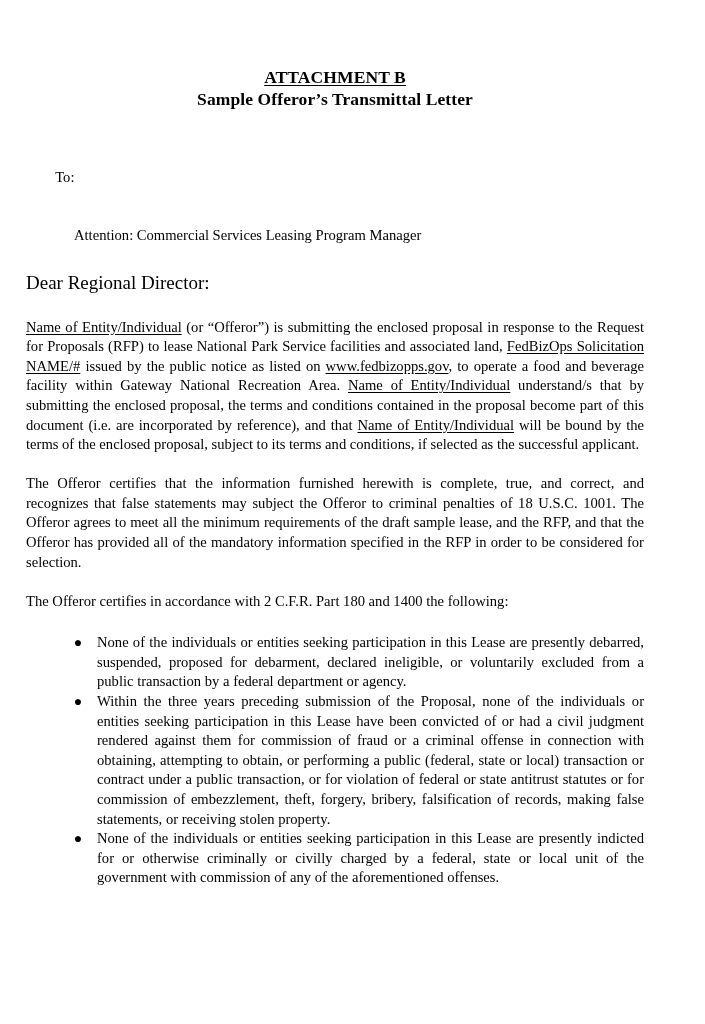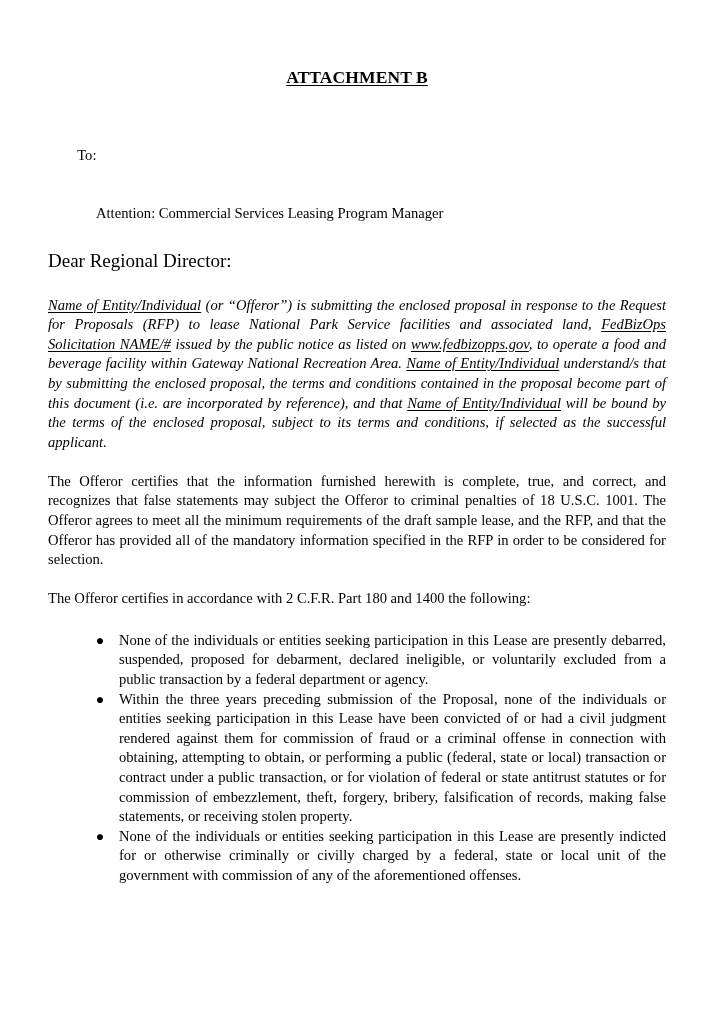--- a/index.html
+++ b/index.html
@@ -20,21 +20,21 @@
     width: 705px;
     height: 1024px;
     background: #ffffff;
     box-sizing: border-box;
     padding: 0;
     overflow: hidden;
   }
 
   .content {
     position: absolute;
-    left: 48px;
+    left: 26px;
     top: 0;
     width: 618px;
   }
 
   
   .title-block {
     margin-top: 66px;
     text-align: center;
   }
   .title-line {
@@ -82,21 +82,21 @@
     line-height: 19.6px;
   }
   p.para {
     margin: 0;
     margin-top: 19.5px;
     font-size: 14.6px;
     line-height: 19.6px;
     text-align: justify;
     text-justify: inter-word;
   }
-  p.para.first-body { margin-top: 25px; font-style: italic; }
+  p.para.first-body { margin-top: 25px; }
 
   .u {
     text-decoration: underline;
     text-underline-offset: 1.5px;
   }
 
   
   ul.bullets {
     margin: 0;
     margin-top: 22px;
@@ -124,20 +124,21 @@
   ul.bullets > li .bullet-text { display: block; font-family: Liberation Serif, serif; }
 </style>
 </head>
 <body>
 
 <div class="page">
   <div class="content">
 
     <div class="title-block">
       <div class="title-line underlined"><span>ATTACHMENT B</span></div>
+      <div class="title-line"><span>Sample Offeror’s Transmittal Letter</span></div>
     </div>
 
     <div class="address-block">
       <div class="addr-row">
         <span class="addr-label">To:</span>
       </div>
     </div>
     <div class="attention">Attention: Commercial Services Leasing Program Manager</div>
 
     <div class="salutation">Dear Regional Director:</div>

